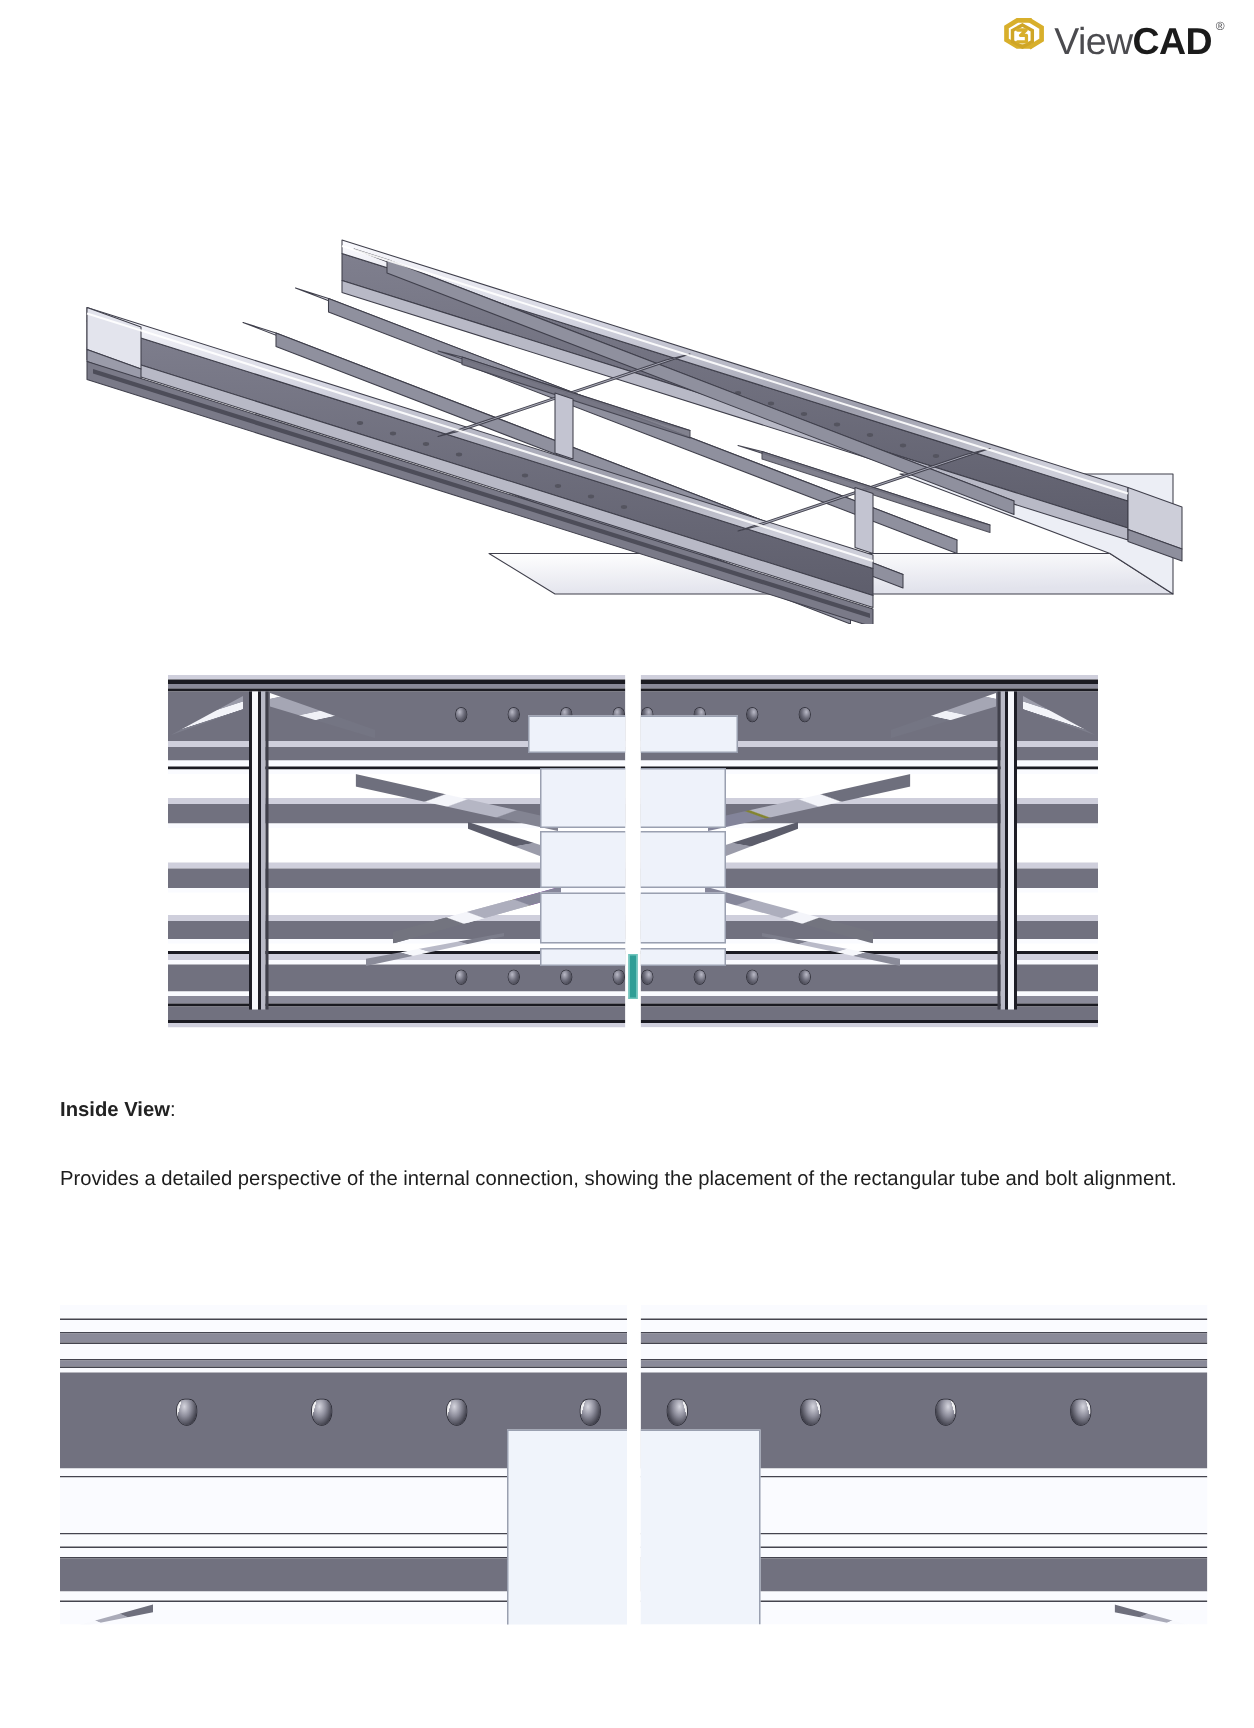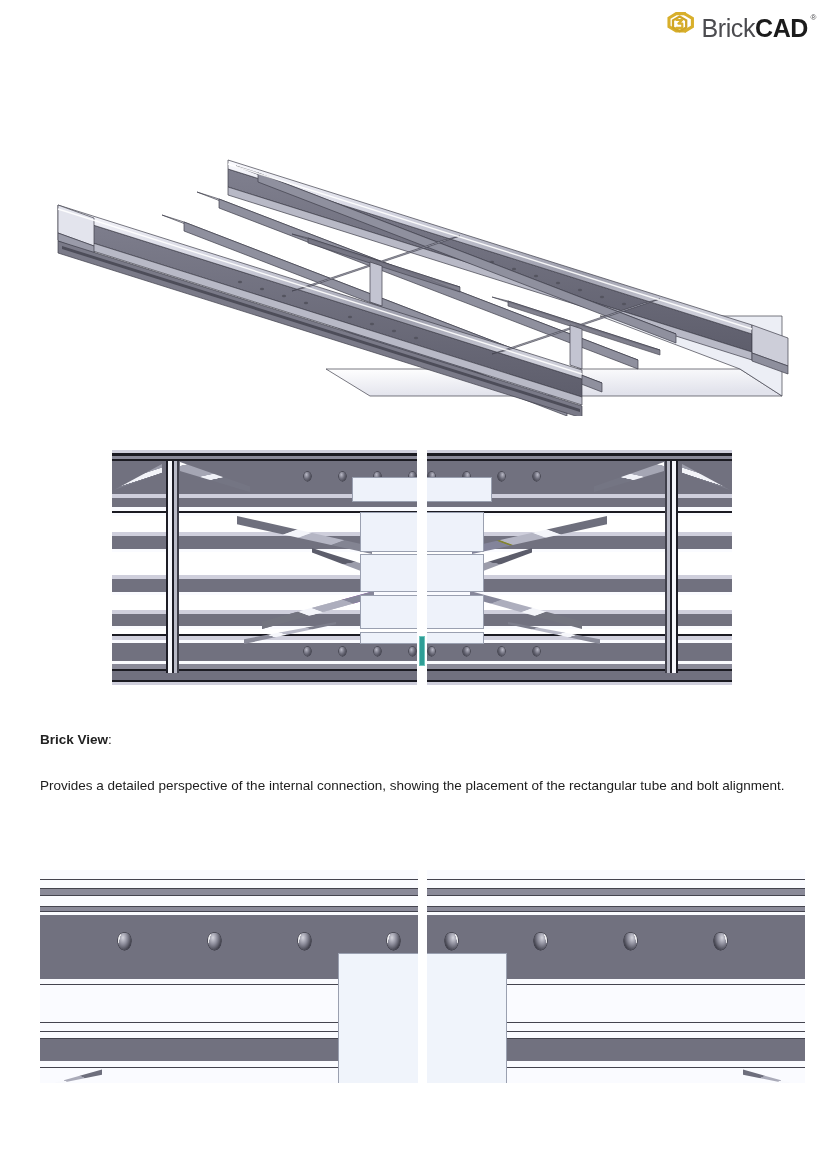--- a/index.html
+++ b/index.html
@@ -94,21 +94,21 @@
         <path d="M21.5 2.2 L28.4 6.4 L28.4 14.6 L21.5 18.8" fill="none" stroke="#d8af2b" stroke-width="3.1" stroke-linecap="square"></path>
         <path d="M20.2 1.6 L12.2 1.6 L5.0 6.0 L5.0 14.6 L12.2 19.0 L20.2 19.0" fill="none" stroke="#d8af2b" stroke-width="3.1" stroke-linejoin="miter" stroke-linecap="square"></path>
 
         <path d="M15.6 4.6 L22.2 8.3 L22.2 15.6 L15.6 19.3 L9.0 15.6 L9.0 8.3 Z" fill="none" stroke="#cfa526" stroke-width="2.3"></path>
 
         <path d="M12.4 8.0 L18.1 8.0 L14.4 11.6 L18.3 11.6 L18.3 15.9 L12.4 15.9" fill="none" stroke="#d8af2b" stroke-width="2.2" stroke-linecap="round" stroke-linejoin="round"></path>
       </svg>
     </div>
 
     <div class="logo-text">
-      <span class="brick">Brick</span><span class="cad">CAD</span>
+      <span class="brick">View</span><span class="cad">CAD</span>
       <span class="logo-reg">®</span>
     </div>
 
   </div>
 </div>
 
 <div class="fig" id="fig-iso">
   <svg width="756" height="350" viewBox="0 0 756 350" xmlns="http://www.w3.org/2000/svg">
     <defs>
       <linearGradient id="gTopFace" x1="0" y1="0" x2="0.25" y2="1">
@@ -470,16 +470,16 @@
     <div class="bolt lg" style="left:258px; top:63px;"></div>
     <div class="bolt lg" style="left:347px; top:63px;"></div>
 
     <div class="tube" style="left:298px; top:83px; width:84px; height:133px; background:#f0f4fb;"></div>
   </div>
 
   <div style="position:absolute; left:378px; top:0; width:9px; height:100%; background:#ffffff;"></div>
 </div>
 
 <div class="textblock" id="heading">
-  <span class="strong">Brick View</span><span>:</span>
+  <span class="strong">Inside View</span><span>:</span>
 </div>
 
 <div class="textblock" id="para">Provides a detailed perspective of the internal connection, showing the placement of the rectangular tube and bolt alignment.</div>
 
 </body></html>

